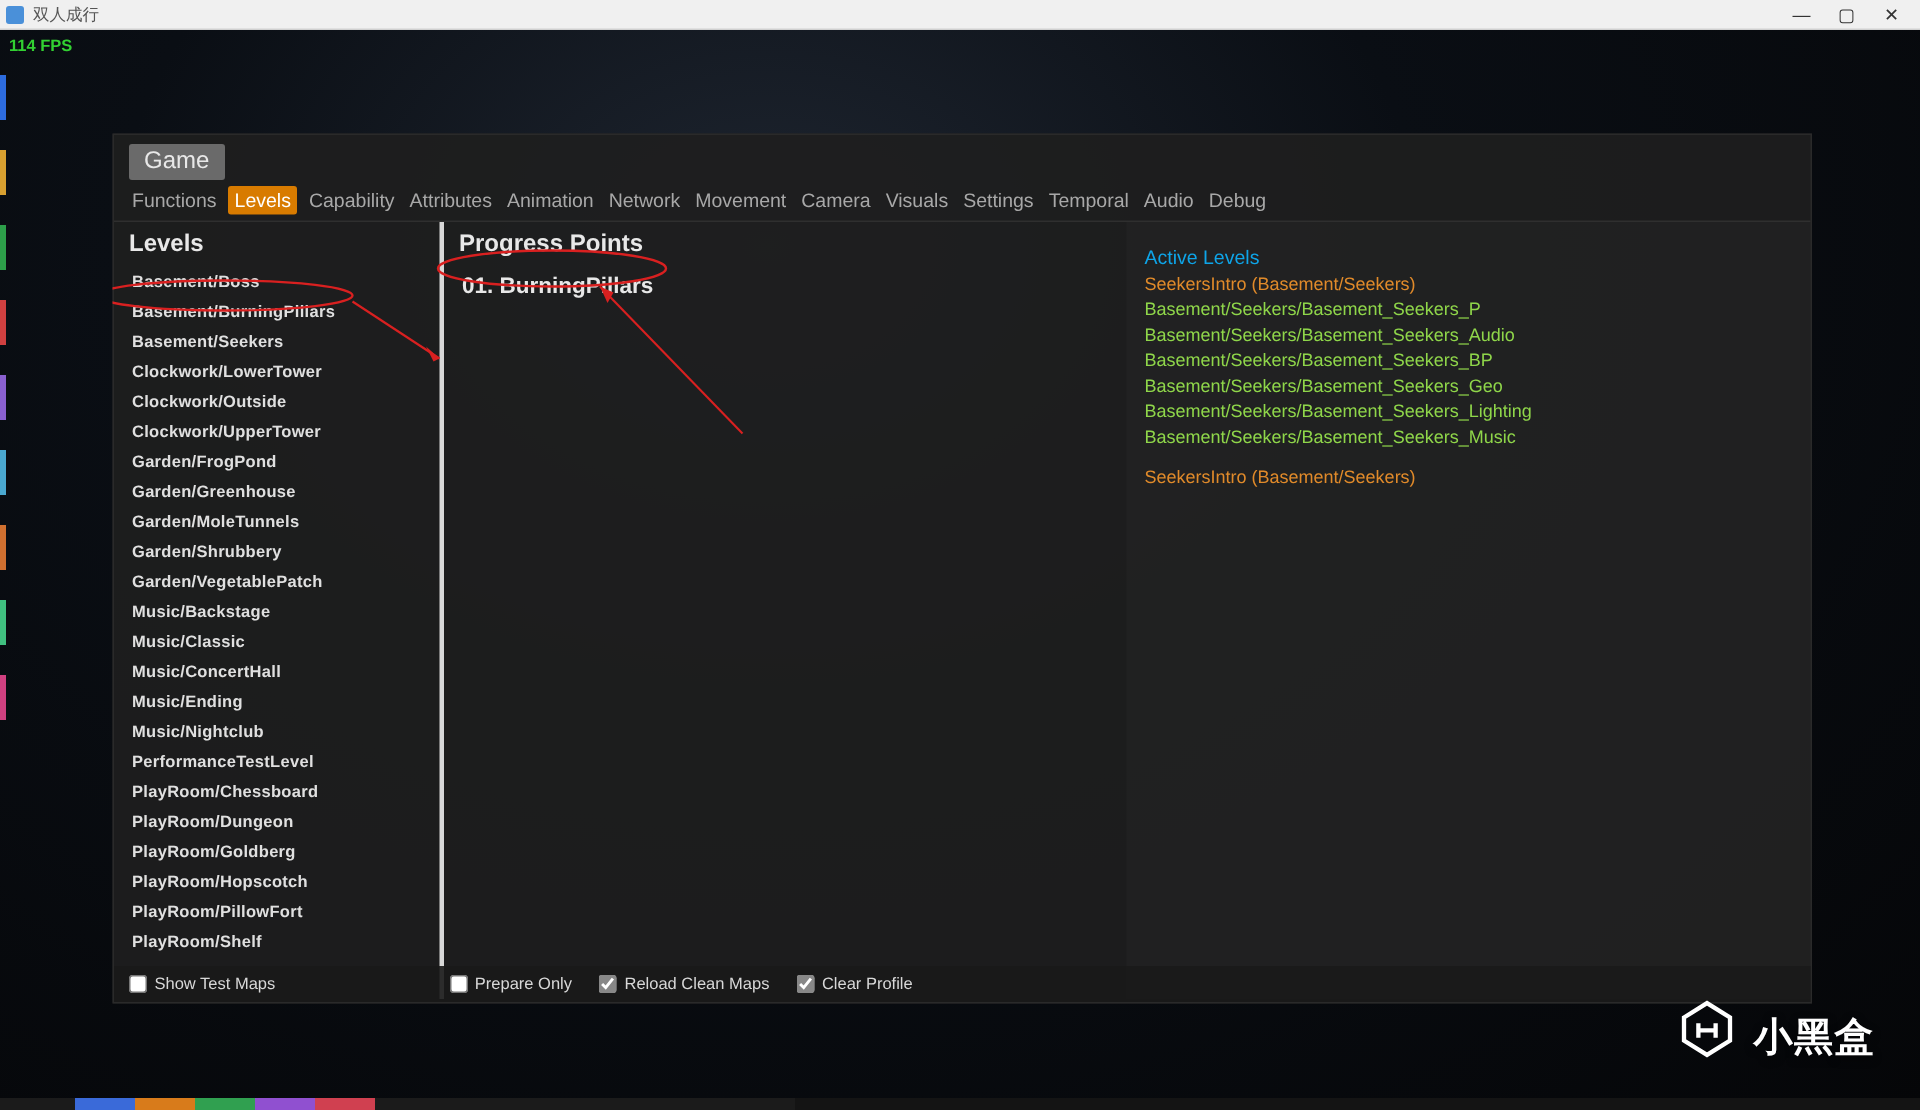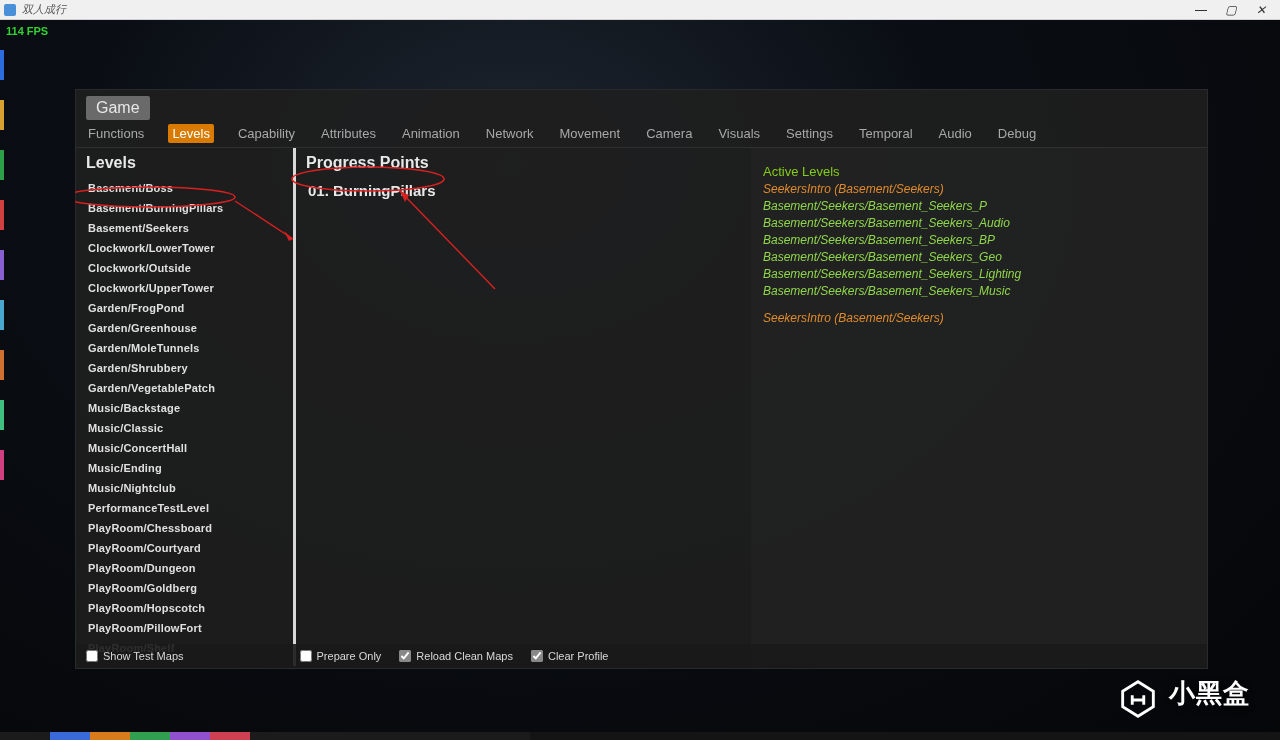--- a/index.html
+++ b/index.html
@@ -2,21 +2,21 @@
 <html><head>
 <meta charset="utf-8">
 <style>
   * { margin:0; padding:0; box-sizing:border-box; font-family: "Segoe UI", Arial, sans-serif; }
   html,body { width:1280px; height:740px; overflow:hidden; }
   body { background:#0a0a0a; }
 
   
   .titlebar {
     height:20px; background:#f0f0f0; display:flex; align-items:center;
-    padding:0 4px; font-size:11px; color:#555; border-bottom:1px solid #d0d0d0;font-style:italic;
+    padding:0 4px; font-size:11px; color:#555; border-bottom:1px solid #d0d0d0;
   }
   .titlebar .title-icon { width:12px; height:12px; background:#4a90d9; margin-right:6px; border-radius:2px;}
   .titlebar .spacer { flex:1; }
   .titlebar .winbtn { width:30px; height:20px; display:flex; align-items:center; justify-content:center; color:#333; font-size:12px; }
 
   
   .viewport {
     position:relative; width:1280px; height:720px;
     background: radial-gradient(ellipse at 40% 20%, #1e2530 0%, #0a0e14 40%, #050608 100%);
   }
@@ -38,58 +38,58 @@
 
   .panel-header {
     padding:6px 10px 0 10px;
     text-decoration:underline;
   }
   .game-tab {
     display:inline-block; background:#6a6a6a; color:#e8e8e8; padding:3px 10px;
     font-size:16px; border-radius:2px;
   }
   .menubar {
-    padding:4px 10px; display:flex; gap:22px; font-size:13px; color:#a8a8a8;
+    padding:4px 10px; display:flex; gap:6px; font-size:13px; color:#a8a8a8;
     border-bottom:1px solid #2f2f2f;
   }
   .menubar span { padding:2px 2px; cursor:pointer; }
   .menubar .active { background:#d87b00; color:#fff; border-radius:2px; padding:2px 4px;}
 
   .panel-body { display:flex; height:calc(100% - 60px); }
 
   .col { padding:6px 10px; }
   .col-levels { width:220px; border-right:3px solid #d8d8d8; position:relative;}
   .col-points { width:455px; }
   .col-info  { flex:1; background:rgba(40,40,40,0.4); padding:10px 12px;}
 
   .section-title { font-size:16px; color:#e8e8e8; font-weight:600; margin-bottom:6px;}
   .level-item {
     font-size:11px; color:#e0e0e0; font-weight:600; padding:4px 2px; cursor:pointer;
     letter-spacing:0.2px;
   }
   .pp-item { font-size:15px; color:#e8e8e8; font-weight:600; padding:4px 2px; }
 
-  .info-title { font-size:13px; color:#84cc16; margin-bottom:2px; margin-top:6px;}
-  .info-line { font-size:12px; color:#8fd64a; line-height:17px;font-style:italic;}
+  .info-title { font-size:13px; color:#0ea5e9; margin-bottom:2px; margin-top:6px;}
+  .info-line { font-size:12px; color:#8fd64a; line-height:17px;}
   .info-line.orange { color:#e08a2a; }
 
   .panel-footer {
     position:absolute; bottom:0; left:0; right:0; height:24px;
     display:flex; align-items:center; padding:0 10px; gap:18px;
     background:rgba(25,25,25,0.9); font-size:11px; color:#d8d8d8;
   }
   .cb { display:flex; align-items:center; gap:5px; }
   .cb input { width:12px; height:12px; accent-color:#888;}
 
   
   .annot { position:absolute; top:69px; left:75px; pointer-events:none; }
 
   
   .watermark {
-    position:absolute; right:30px; bottom:18px; display:flex; align-items:flex-start; gap:8px;
+    position:absolute; right:30px; bottom:31px; display:flex; align-items:flex-end; gap:8px;
     color:#ffffff; font-size:26px; font-weight:600; letter-spacing:1px;
     text-shadow:0 2px 6px rgba(0,0,0,0.6);
   }
   .watermark svg { width:46px; height:46px; }
 
   
   .bottom-taskbar {
     position:absolute; bottom:0; left:0; right:0; height:8px; display:flex;
   }
   .bottom-taskbar div { height:8px; }
@@ -159,21 +159,20 @@
             <div class="level-item">Garden/MoleTunnels</div>
             <div class="level-item">Garden/Shrubbery</div>
             <div class="level-item">Garden/VegetablePatch</div>
             <div class="level-item">Music/Backstage</div>
             <div class="level-item">Music/Classic</div>
             <div class="level-item">Music/ConcertHall</div>
             <div class="level-item">Music/Ending</div>
             <div class="level-item">Music/Nightclub</div>
             <div class="level-item">PerformanceTestLevel</div>
             <div class="level-item">PlayRoom/Chessboard</div>
-            <div class="level-item">PlayRoom/Courtyard</div>
             <div class="level-item">PlayRoom/Dungeon</div>
             <div class="level-item">PlayRoom/Goldberg</div>
             <div class="level-item">PlayRoom/Hopscotch</div>
             <div class="level-item">PlayRoom/PillowFort</div>
             <div class="level-item">PlayRoom/Shelf</div>
           </div>
       </div>
 
       <div class="col col-points">
         <div class="section-title">Progress Points</div>

